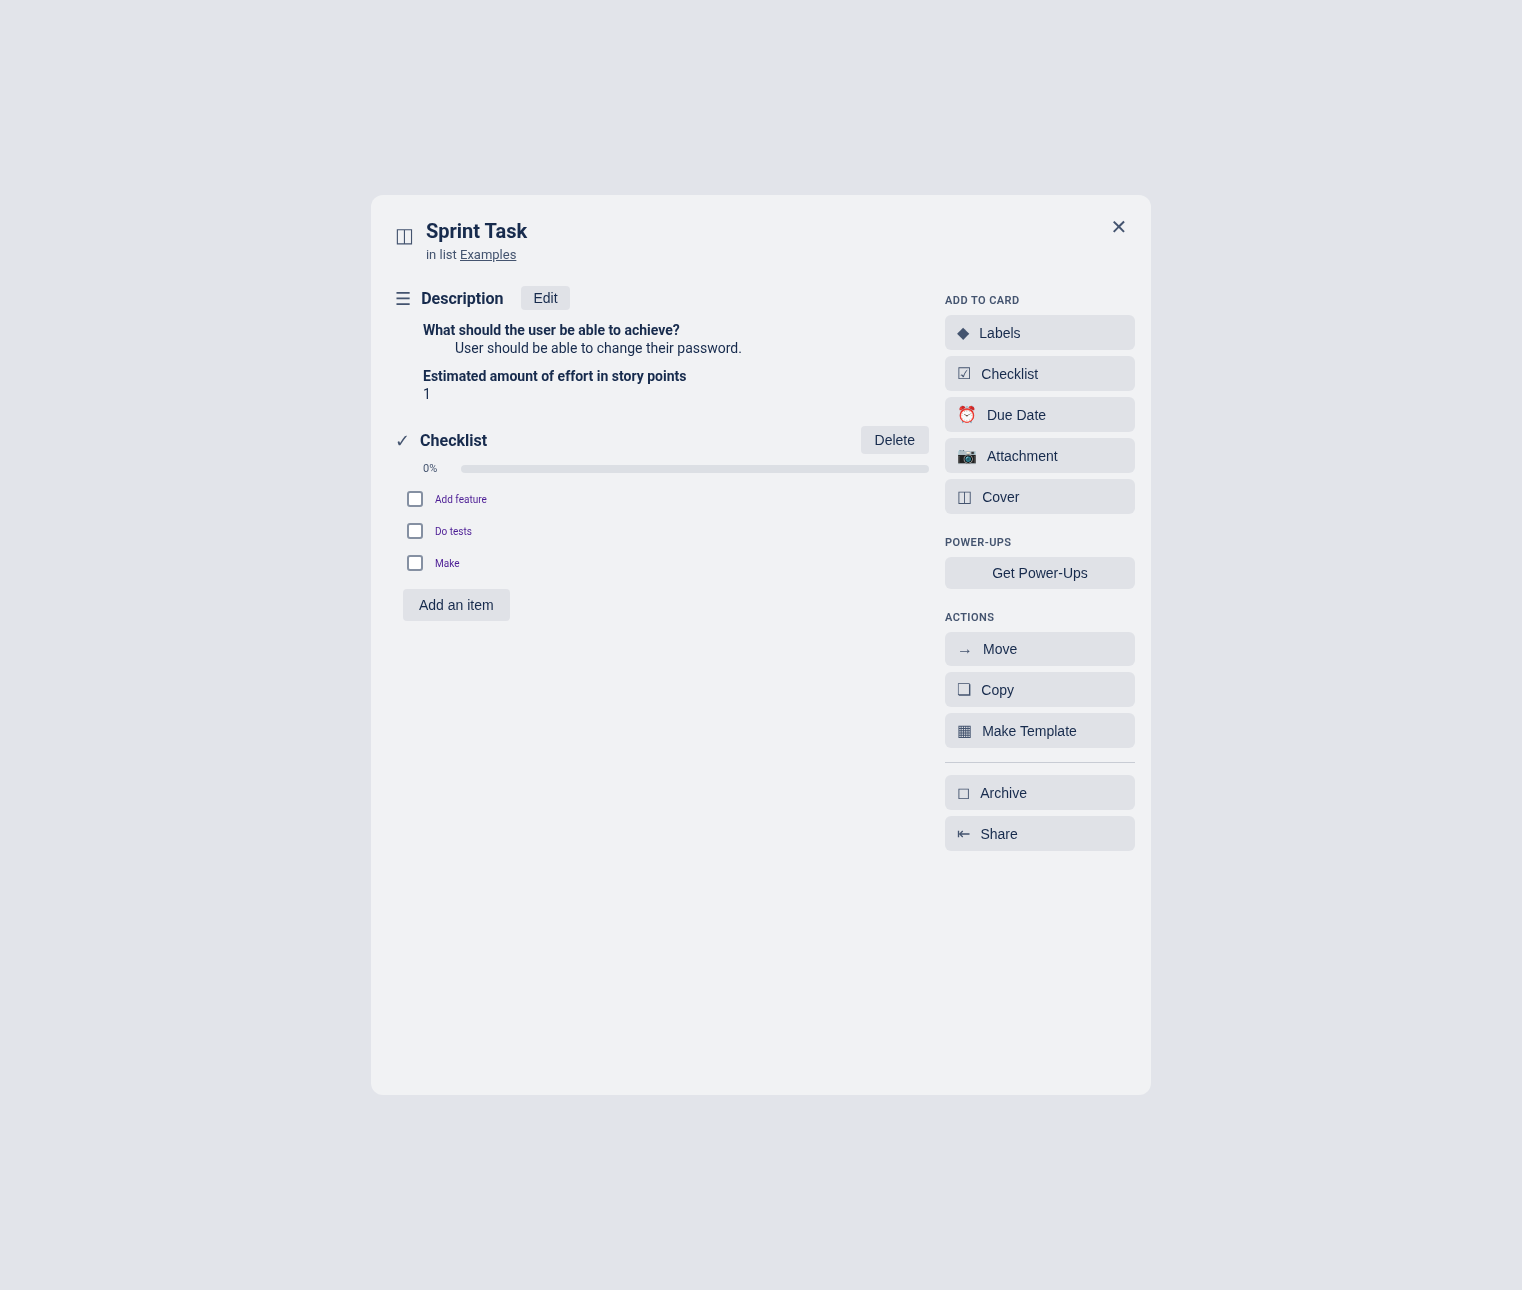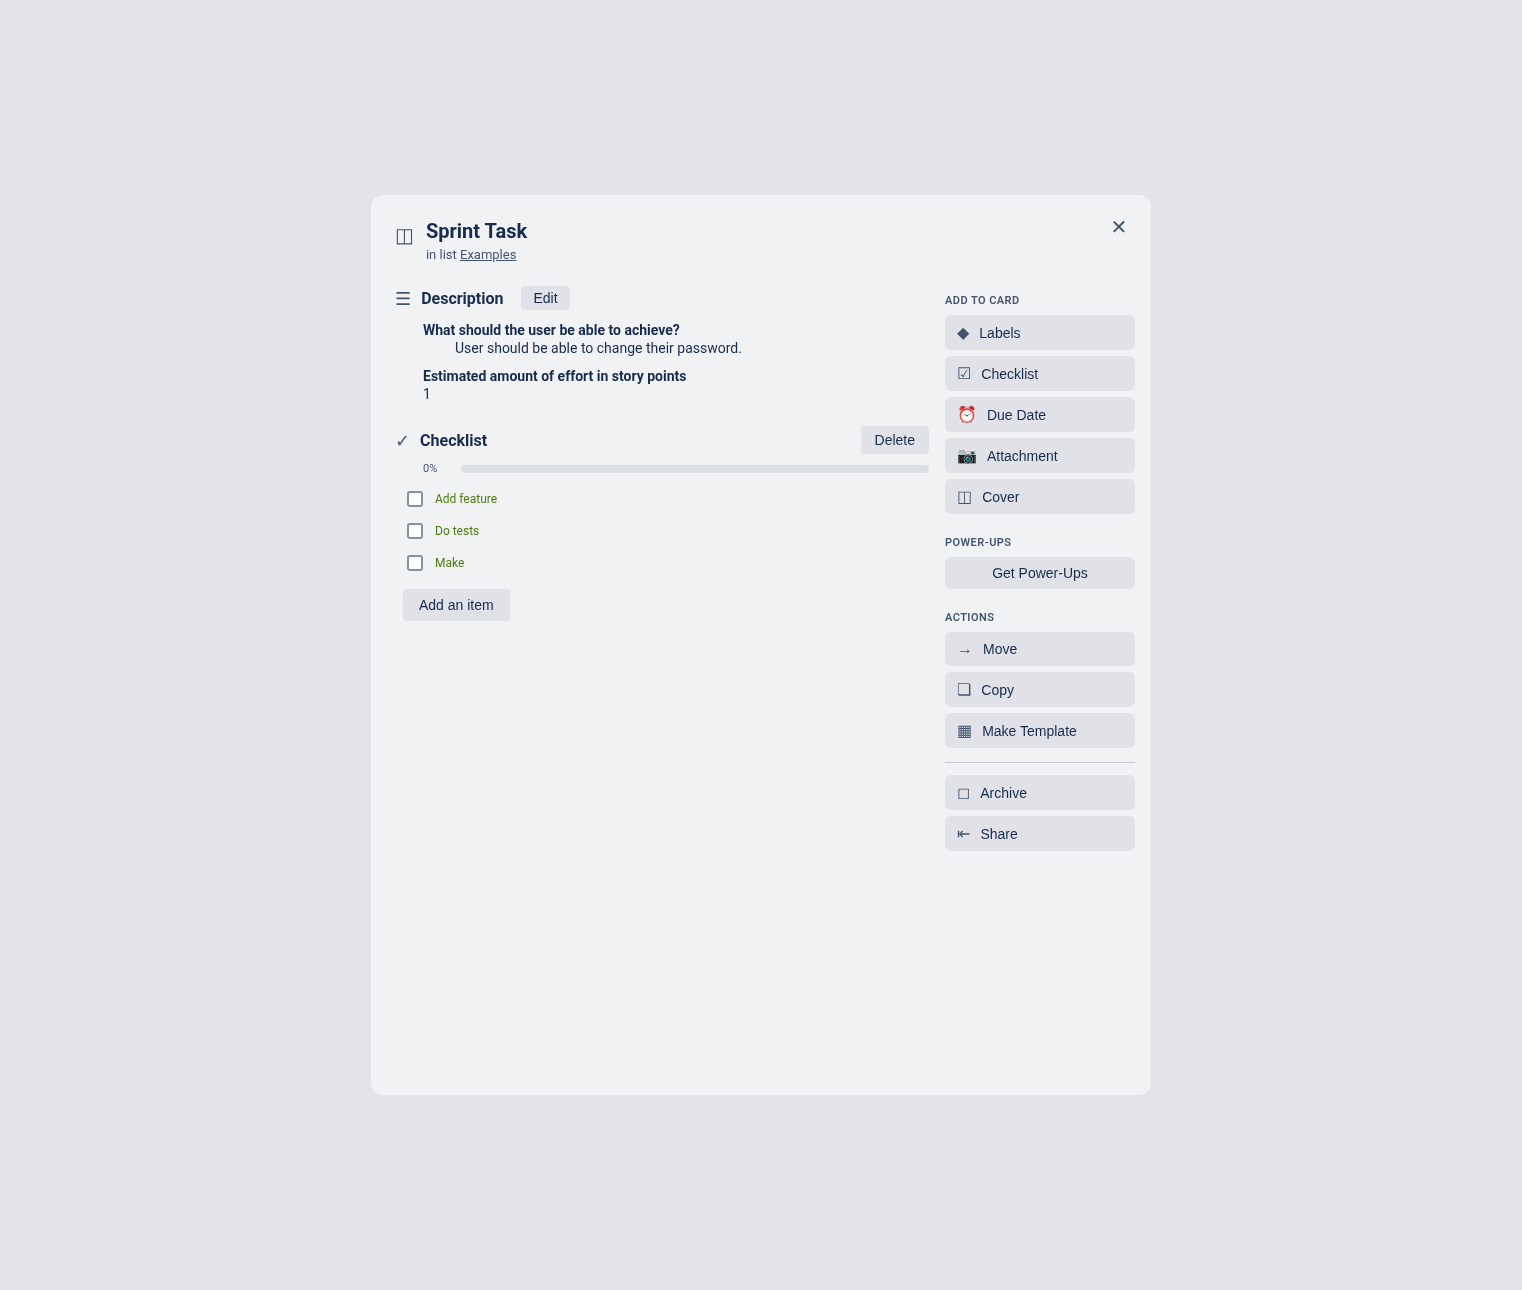--- a/index.html
+++ b/index.html
@@ -186,22 +186,22 @@
     .checkbox {
       width: 16px;
       height: 16px;
       border: 2px solid #8590a2;
       border-radius: 3px;
       flex-shrink: 0;
       cursor: pointer;
       background: white;
     }
     .checklist-item-label {
-      font-size: 12px;
-      color: #4d7c0f;
+      font-size: 10px;
+      color: #4c1d95;
     }
     .add-item-btn {
       margin-top: 12px;
       margin-left: 8px;
       background: #e0e2e7;
       border: none;
       border-radius: 4px;
       padding: 8px 16px;
       font-size: 14px;
       color: #172b4d;

